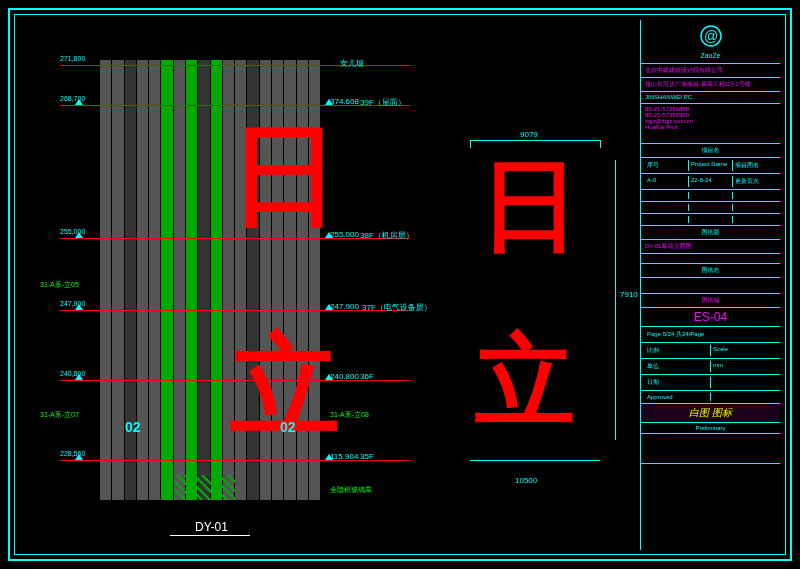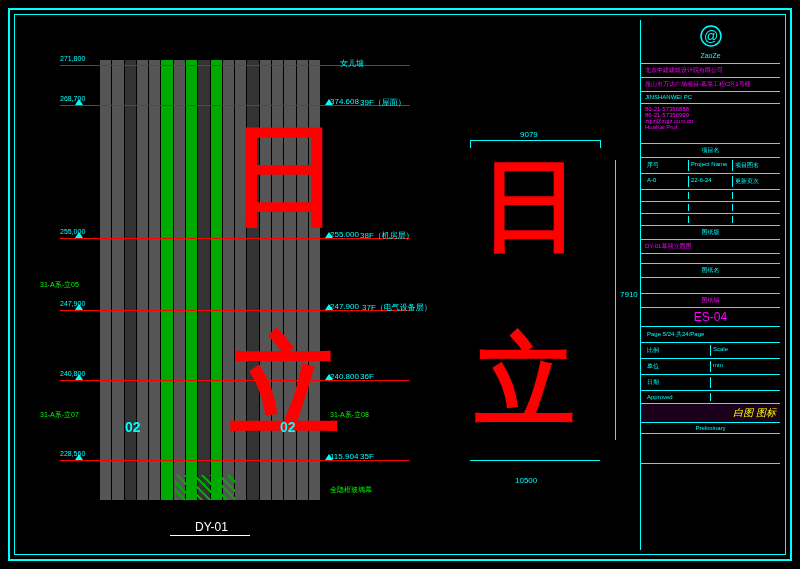--- a/index.html
+++ b/index.html
@@ -194,18 +194,18 @@
       <div class="tb-cell">mm</div>
     </div>
   <div class="tb-row">
       <div class="tb-cell">日期</div>
       <div class="tb-cell"></div>
     </div>
   <div class="tb-row">
       <div class="tb-cell">Approved</div>
       <div class="tb-cell"></div>
     </div>
-  <div class="tb-row" style="justify-content:flex-end;background:rgba(255,0,255,.1)">
+  <div class="tb-row" style="justify-content:center;background:rgba(255,0,255,.1)">
       <span class="sig" style="font-size:10px">白图 图标</span>
     </div>
   <div class="tb-hdr">Preliminary</div>
   <div class="tb-row" style="min-height:30px"></div>
 </div>
 
 </body></html>

